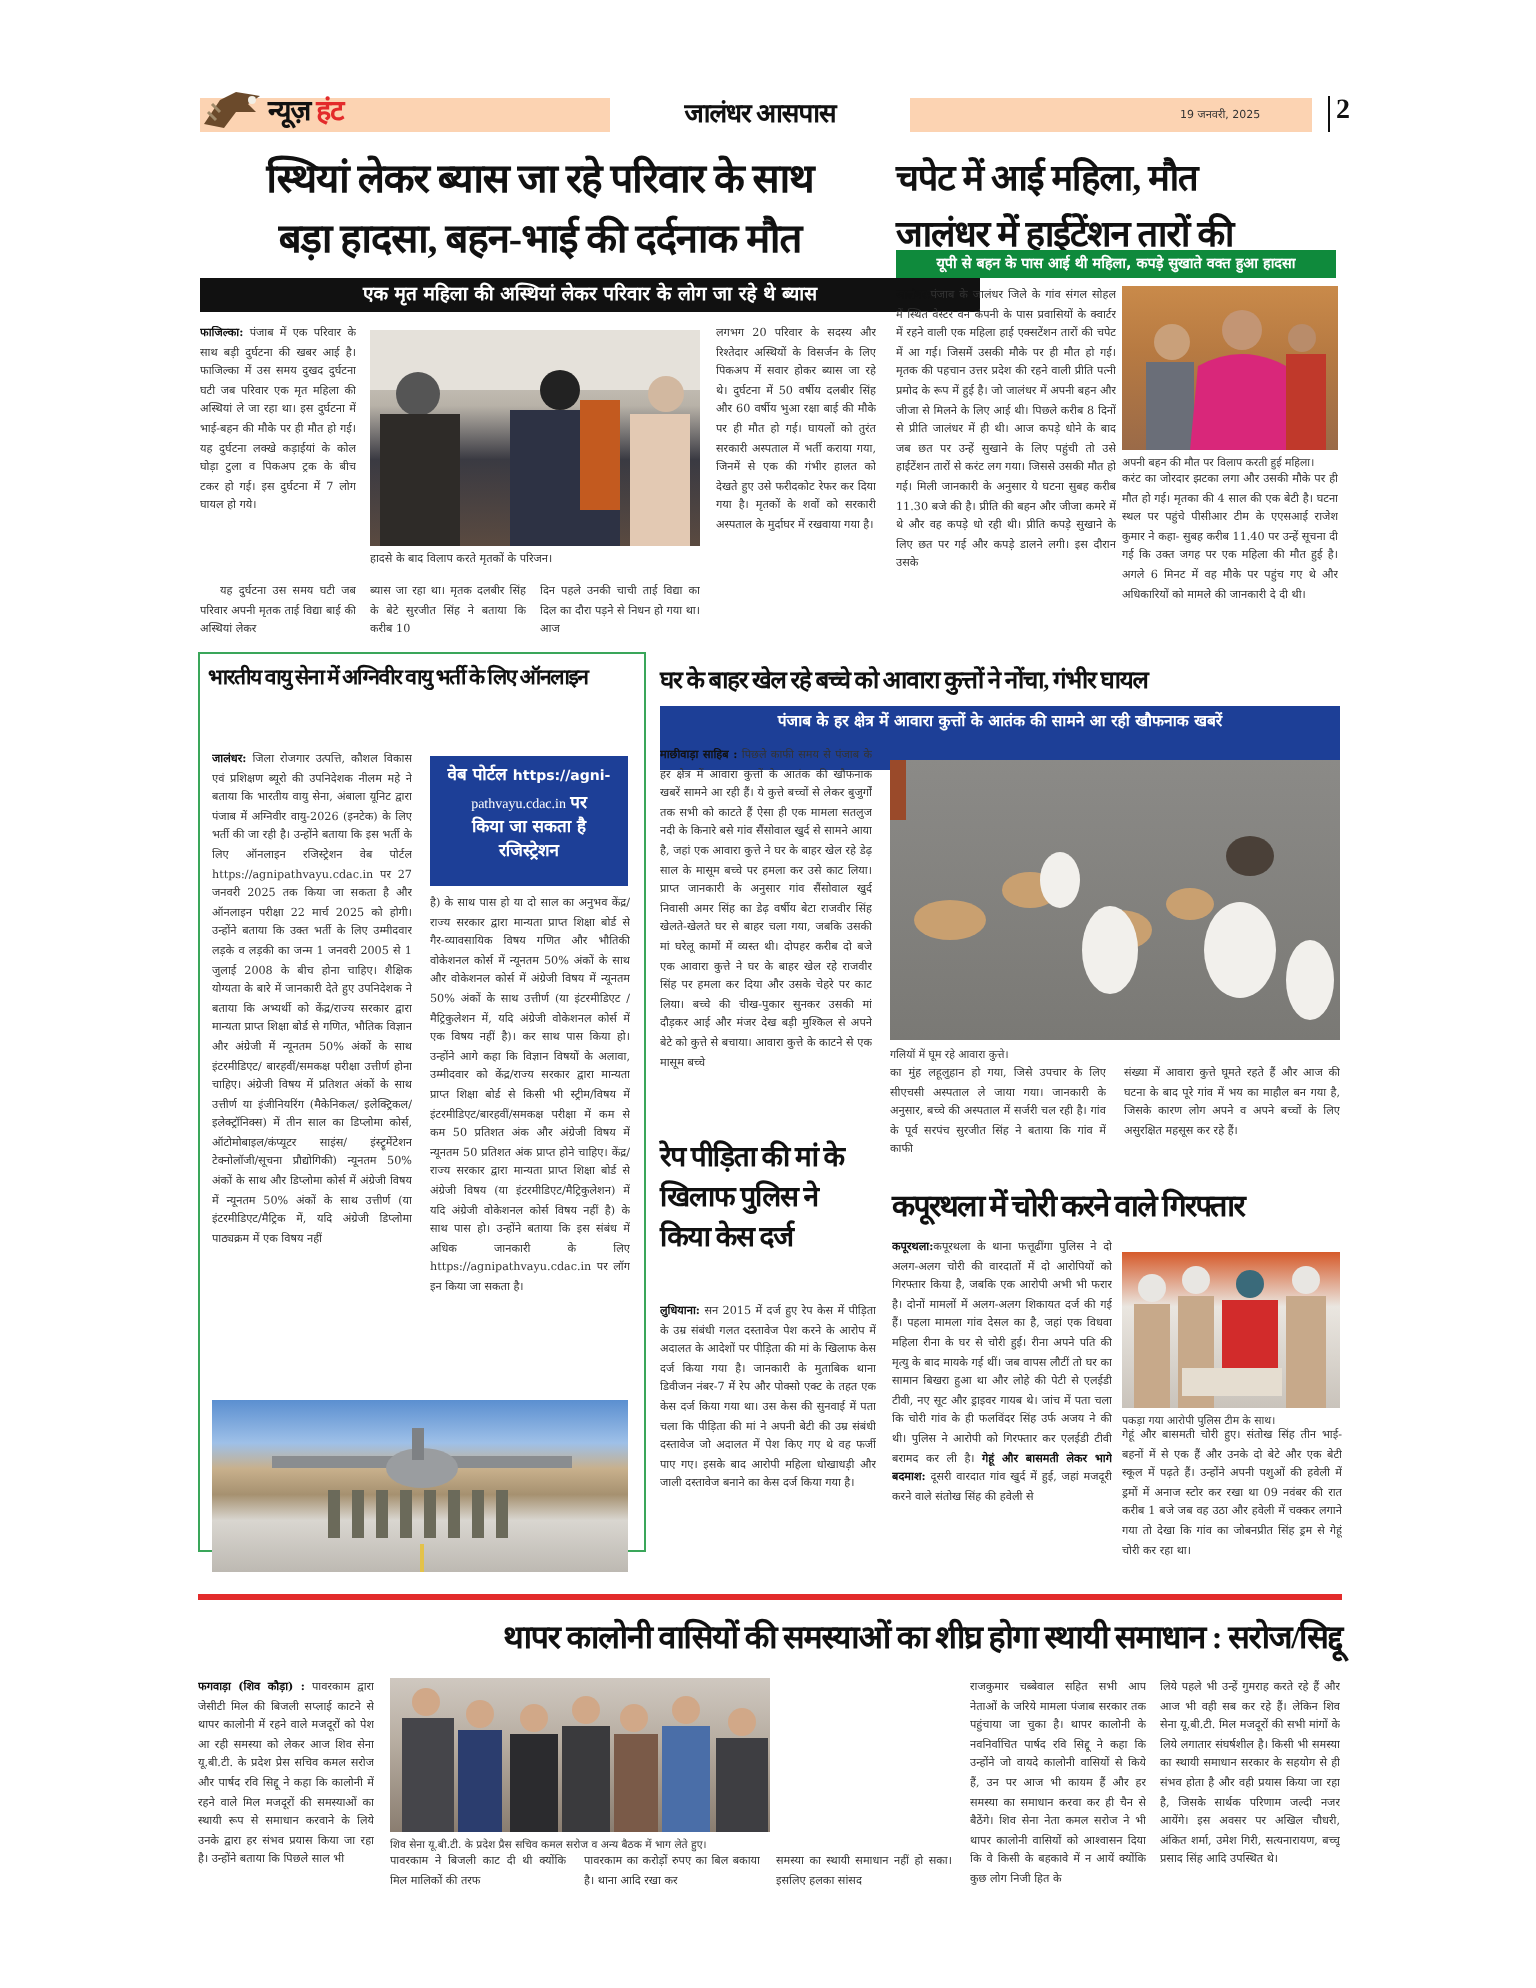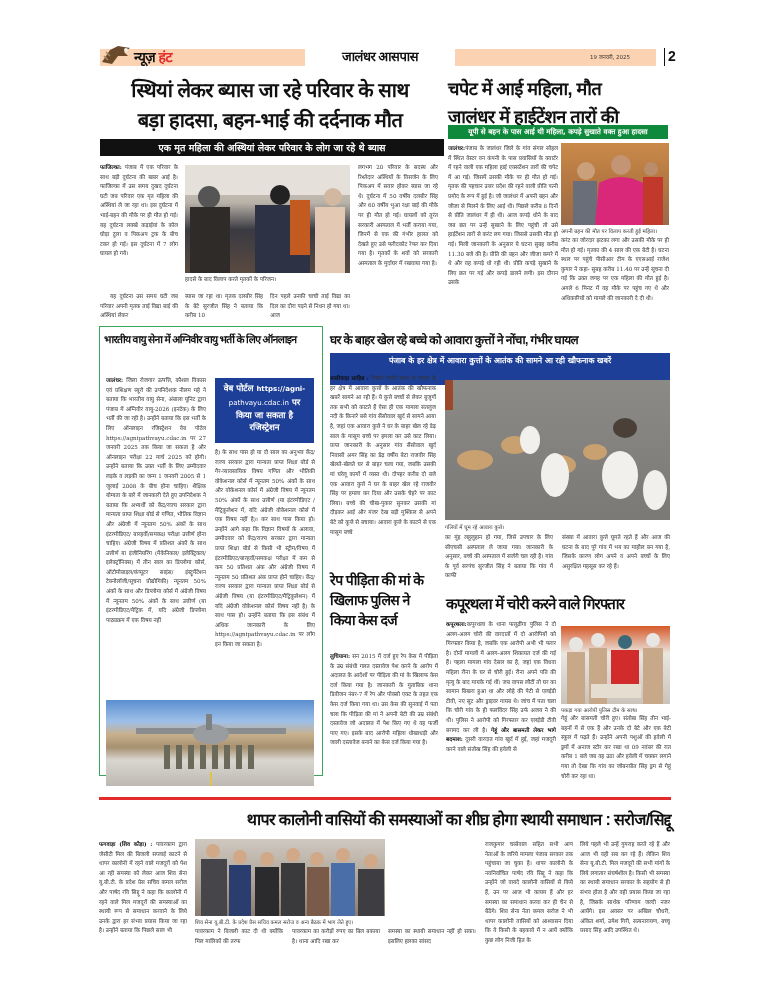--- a/index.html
+++ b/index.html
@@ -2,21 +2,21 @@
 <html><head>
 <meta charset="utf-8">
 <style>
   * { box-sizing: border-box; margin: 0; padding: 0; }
   html, body { width: 768px; height: 994px; background: #ffffff; overflow: hidden; }
   body { font-family: "DejaVu Sans", sans-serif; color: #222; position: relative; }
   .abs { position: absolute; }
   .txt { font-family: "DejaVu Serif", serif; font-size: 5.6px; line-height: 9.6px; color: #333; text-align: justify; overflow: hidden; }
   .txt b { color: #111; }
   .cap { font-size: 5.6px; color: #333; font-family: "DejaVu Sans", sans-serif; }
-  .head { font-family: Liberation Sans, sans-serif; font-weight: bold; color: #111; letter-spacing: -0.5px; }
+  .head { font-family: Liberation Serif, serif; font-weight: bold; color: #111; letter-spacing: -0.5px; }
   
   .mast { left: 100px; top: 49px; width: 356px; height: 17px; background: #fcd3b2; }
   .mast2 { left: 305px; top: 49px; width: 150px; height: 17px; background: #fff; }
   .mast3 { left: 456px; top: 49px; width: 200px; height: 17px; background: #fcd3b2; }
   .photo { background: linear-gradient(135deg,#8d8a86,#c8c2b8 40%,#6e6a66); overflow: hidden; }
   .band-black { background: #111; color: #fff; text-align: center; font-weight: bold; }
   .band-green { background: #0f8a3c; color: #fff; text-align: center; font-weight: bold; }
   .band-blue { background: #1d3f97; color: #fff; text-align: center; font-weight: bold; }
   .box-green { border: 1.5px solid #3aa65a; }
   .redline { background: #e32b2b; height: 3px; }
@@ -40,21 +40,21 @@
 </div>
 <div class="abs head" style="left:305px;top:48px;width:150px;text-align:center;font-size:13px;line-height:18px;">जालंधर आसपास</div>
 <div class="abs" style="left:590px;top:53px;font-size:5.5px;color:#333;">19 जनवरी, 2025</div>
 <div class="abs" style="left:664px;top:48px;width:1px;height:18px;background:#111;"></div>
 <div class="abs head" style="left:668px;top:47px;font-size:14px;line-height:18px;">2</div>
 
 <div class="abs head" style="left:100px;top:75px;width:340px;text-align:center;font-size:20px;line-height:30px;">
   <div>स्थियां लेकर ब्यास जा रहे परिवार के साथ</div>
   <div>बड़ा हादसा, बहन-भाई की दर्दनाक मौत</div>
 </div>
-<div class="abs band-black" style="left:100px;top:139px;width:344px;height:17px;font-size:9.5px;line-height:17px;">एक मृत महिला की अस्थियां लेकर परिवार के लोग जा रहे थे ब्यास</div>
+<div class="abs band-black" style="left:100px;top:139px;width:390px;height:17px;font-size:9.5px;line-height:17px;">एक मृत महिला की अस्थियां लेकर परिवार के लोग जा रहे थे ब्यास</div>
 <div class="abs txt" style="left:100px;top:163px;width:78px;height:125px;">
   <b>फाजिल्का:</b> <span>पंजाब में एक परिवार के साथ बड़ी दुर्घटना की खबर आई है। फाजिल्का में उस समय दुखद दुर्घटना घटी जब परिवार एक मृत महिला की अस्थियां ले जा रहा था। इस दुर्घटना में भाई-बहन की मौके पर ही मौत हो गई। यह दुर्घटना लक्खे कड़ाईयां के कोल घोड़ा टुला व पिकअप ट्रक के बीच टकर हो गई। इस दुर्घटना में 7 लोग घायल हो गये।</span>
 </div>
 <div class="abs photo" style="left:185px;top:165px;width:165px;height:108px;background:linear-gradient(180deg,#dcd8d0 0%,#b8b2a8 35%,#3a3a42 60%,#5a4a40 100%);">
   <svg width="165" height="108" viewBox="0 0 165 108">
       <rect x="0" y="0" width="165" height="30" fill="#e5e1da"></rect>
       <circle cx="24" cy="32" r="11" fill="#555"></circle>
       <rect x="5" y="42" width="40" height="66" fill="#2e2b28"></rect>
       <circle cx="95" cy="30" r="10" fill="#222"></circle>
       <rect x="70" y="40" width="55" height="68" fill="#2d3244"></rect>
@@ -95,21 +95,21 @@
   <div>भारतीय वायु सेना में अग्निवीर वायु भर्ती के लिए ऑनलाइन</div>
 </div>
 <div class="abs txt" style="left:106px;top:376px;width:100px;height:320px;">
   <b>जालंधर:</b> <span>जिला रोजगार उत्पत्ति, कौशल विकास एवं प्रशिक्षण ब्यूरो की उपनिदेशक नीलम महे ने बताया कि भारतीय वायु सेना, अंबाला यूनिट द्वारा पंजाब में अग्निवीर वायु-2026 (इनटेक) के लिए भर्ती की जा रही है। उन्होंने बताया कि इस भर्ती के लिए ऑनलाइन रजिस्ट्रेशन वेब पोर्टल https://agnipathvayu.cdac.in पर 27 जनवरी 2025 तक किया जा सकता है और ऑनलाइन परीक्षा 22 मार्च 2025 को होगी। उन्होंने बताया कि उक्त भर्ती के लिए उम्मीदवार लड़के व लड़की का जन्म 1 जनवरी 2005 से 1 जुलाई 2008 के बीच होना चाहिए। शैक्षिक योग्यता के बारे में जानकारी देते हुए उपनिदेशक ने बताया कि अभ्यर्थी को केंद्र/राज्य सरकार द्वारा मान्यता प्राप्त शिक्षा बोर्ड से गणित, भौतिक विज्ञान और अंग्रेजी में न्यूनतम 50% अंकों के साथ इंटरमीडिएट/ बारहवीं/समकक्ष परीक्षा उत्तीर्ण होना चाहिए। अंग्रेजी विषय में प्रतिशत अंकों के साथ उत्तीर्ण या इंजीनियरिंग (मैकेनिकल/ इलेक्ट्रिकल/इलेक्ट्रॉनिक्स) में तीन साल का डिप्लोमा कोर्स, ऑटोमोबाइल/कंप्यूटर साइंस/ इंस्ट्रूमेंटेशन टेक्नोलॉजी/सूचना प्रौद्योगिकी) न्यूनतम 50% अंकों के साथ और डिप्लोमा कोर्स में अंग्रेजी विषय में न्यूनतम 50% अंकों के साथ उत्तीर्ण (या इंटरमीडिएट/मैट्रिक में, यदि अंग्रेजी डिप्लोमा पाठ्यक्रम में एक विषय नहीं</span>
 </div>
 <div class="abs band-blue" style="left:215px;top:378px;width:99px;height:65px;padding:3px 2px;">
   <div style="font-size:8.5px;line-height:14px;">
     <span>वेब पोर्टल</span>
     <span style="font-weight:bold;font-size:7px;">https://agni-</span>
   </div>
-  <div style="font-size:8.5px;line-height:12px;">
+  <div style="font-size:8.5px;line-height:12px;font-family:Liberation Serif, serif;">
     <span style="font-weight:normal;font-size:7px;">pathvayu.cdac.in</span>
     <span>पर</span>
   </div>
   <div style="font-size:8.5px;line-height:12px;">किया जा सकता है</div>
   <div style="font-size:8.5px;line-height:12px;">रजिस्ट्रेशन</div>
 </div>
 <div class="abs txt" style="left:215px;top:448px;width:100px;height:250px;">है) के साथ पास हो या दो साल का अनुभव केंद्र/राज्य सरकार द्वारा मान्यता प्राप्त शिक्षा बोर्ड से गैर-व्यावसायिक विषय गणित और भौतिकी वोकेशनल कोर्स में न्यूनतम 50% अंकों के साथ और वोकेशनल कोर्स में अंग्रेजी विषय में न्यूनतम 50% अंकों के साथ उत्तीर्ण (या इंटरमीडिएट / मैट्रिकुलेशन में, यदि अंग्रेजी वोकेशनल कोर्स में एक विषय नहीं है)। कर साथ पास किया हो। उन्होंने आगे कहा कि विज्ञान विषयों के अलावा, उम्मीदवार को केंद्र/राज्य सरकार द्वारा मान्यता प्राप्त शिक्षा बोर्ड से किसी भी स्ट्रीम/विषय में इंटरमीडिएट/बारहवीं/समकक्ष परीक्षा में कम से कम 50 प्रतिशत अंक और अंग्रेजी विषय में न्यूनतम 50 प्रतिशत अंक प्राप्त होने चाहिए। केंद्र/राज्य सरकार द्वारा मान्यता प्राप्त शिक्षा बोर्ड से अंग्रेजी विषय (या इंटरमीडिएट/मैट्रिकुलेशन) में यदि अंग्रेजी वोकेशनल कोर्स विषय नहीं है) के साथ पास हो। उन्होंने बताया कि इस संबंध में अधिक जानकारी के लिए https://agnipathvayu.cdac.in पर लॉग इन किया जा सकता है।</div>
 <div class="abs photo" style="left:106px;top:700px;width:208px;height:86px;background:linear-gradient(180deg,#5b8fd0 0%,#9ec0e8 25%,#c8b08c 40%,#a69170 55%,#d9d6d0 70%,#bdb9b2 100%);">
   <svg width="208" height="86" viewBox="0 0 208 86">
       <rect x="30" y="28" width="150" height="6" fill="#8a8d90"></rect>

